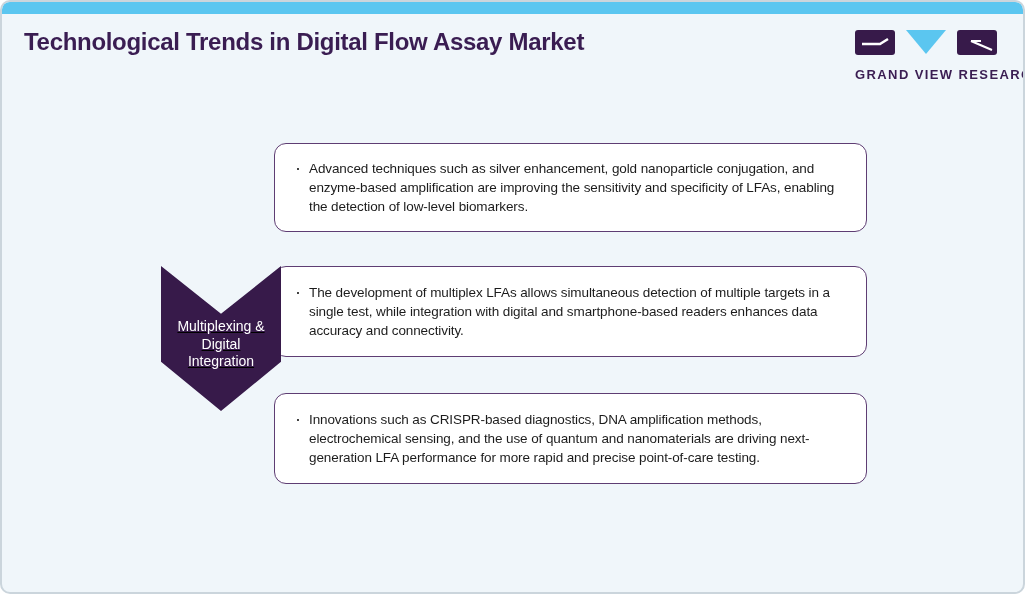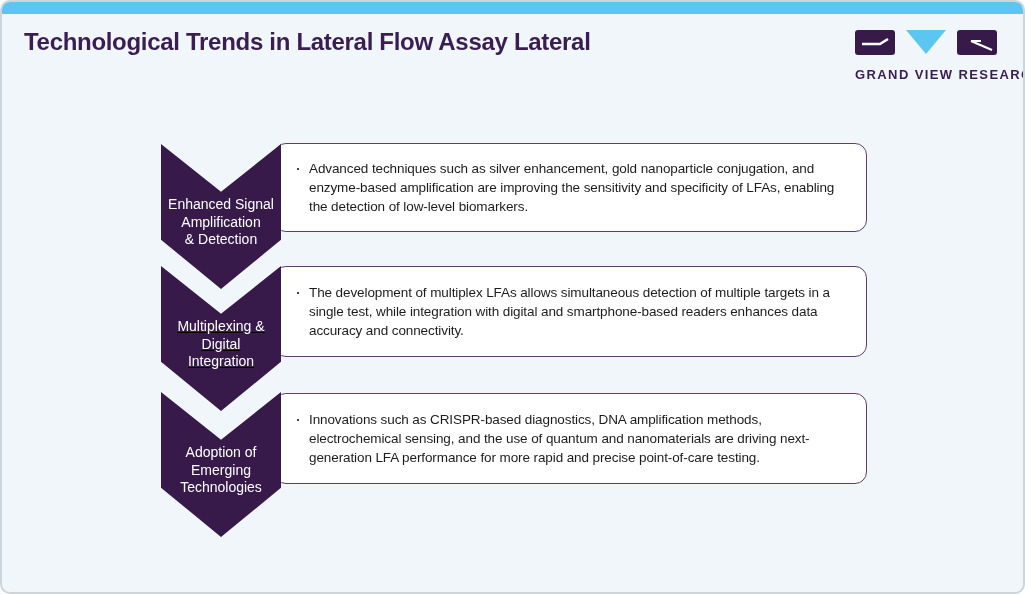--- a/index.html
+++ b/index.html
@@ -111,67 +111,57 @@
   .bbox-1 { top: 141px; height: 89px; }
   .bbox-2 { top: 264px; height: 91px; }
   .bbox-3 { top: 391px; height: 91px; }
 </style>
 </head>
 <body>
 
 <div class="card">
   <div class="topbar"></div>
 
-  <h1 class="page-title">Technological Trends in Lateral Flow Assay Lateral</h1>
+  <h1 class="page-title">Technological Trends in Digital Flow Assay Market</h1>
 
   <div class="logo">
     <div class="logo-shapes">
       <svg width="40" height="25" viewBox="0 0 40 25">
         <rect x="0" y="0" width="40" height="25" rx="3" fill="#371A4A"></rect>
         <path d="M7,14 H25 L33,9" stroke="#ffffff" stroke-width="2.6" fill="none"></path>
       </svg>
       <svg width="42" height="25" viewBox="0 0 42 25">
         <polygon points="1,0 41,0 21,24" fill="#5BC6F0"></polygon>
       </svg>
       <svg width="40" height="25" viewBox="0 0 40 25">
         <rect x="0" y="0" width="40" height="25" rx="3" fill="#371A4A"></rect>
         <path d="M14,11 H24 M14,11 L35,20" stroke="#ffffff" stroke-width="2.2" fill="none"></path>
       </svg>
     </div>
     <div class="logo-text">GRAND VIEW RESEARCH</div>
   </div>
 
-  <div class="chev chev-1">
-    <div class="chev-label">Enhanced Signal
-Amplification
-&amp; Detection</div>
-  </div>
   <div class="bbox bbox-1">
     <div class="bul-row">
       <span class="bul">·</span>
       <span class="btxt">Advanced techniques such as silver enhancement, gold nanoparticle conjugation, and enzyme-based amplification are improving the sensitivity and specificity of LFAs, enabling the detection of low-level biomarkers.</span>
     </div>
   </div>
 
   <div class="chev chev-2">
     <div class="chev-label">Multiplexing &amp;
 Digital
 Integration</div>
   </div>
   <div class="bbox bbox-2">
     <div class="bul-row">
       <span class="bul">·</span>
       <span class="btxt">The development of multiplex LFAs allows simultaneous detection of multiple targets in a single test, while integration with digital and smartphone-based readers enhances data accuracy and connectivity.</span>
     </div>
   </div>
 
-  <div class="chev chev-3">
-    <div class="chev-label">Adoption of
-Emerging
-Technologies</div>
-  </div>
   <div class="bbox bbox-3">
     <div class="bul-row">
       <span class="bul">·</span>
       <span class="btxt">Innovations such as CRISPR-based diagnostics, DNA amplification methods, electrochemical sensing, and the use of quantum and nanomaterials are driving next-generation LFA performance for more rapid and precise point-of-care testing.</span>
     </div>
   </div>
 </div>
 
 </body></html>

